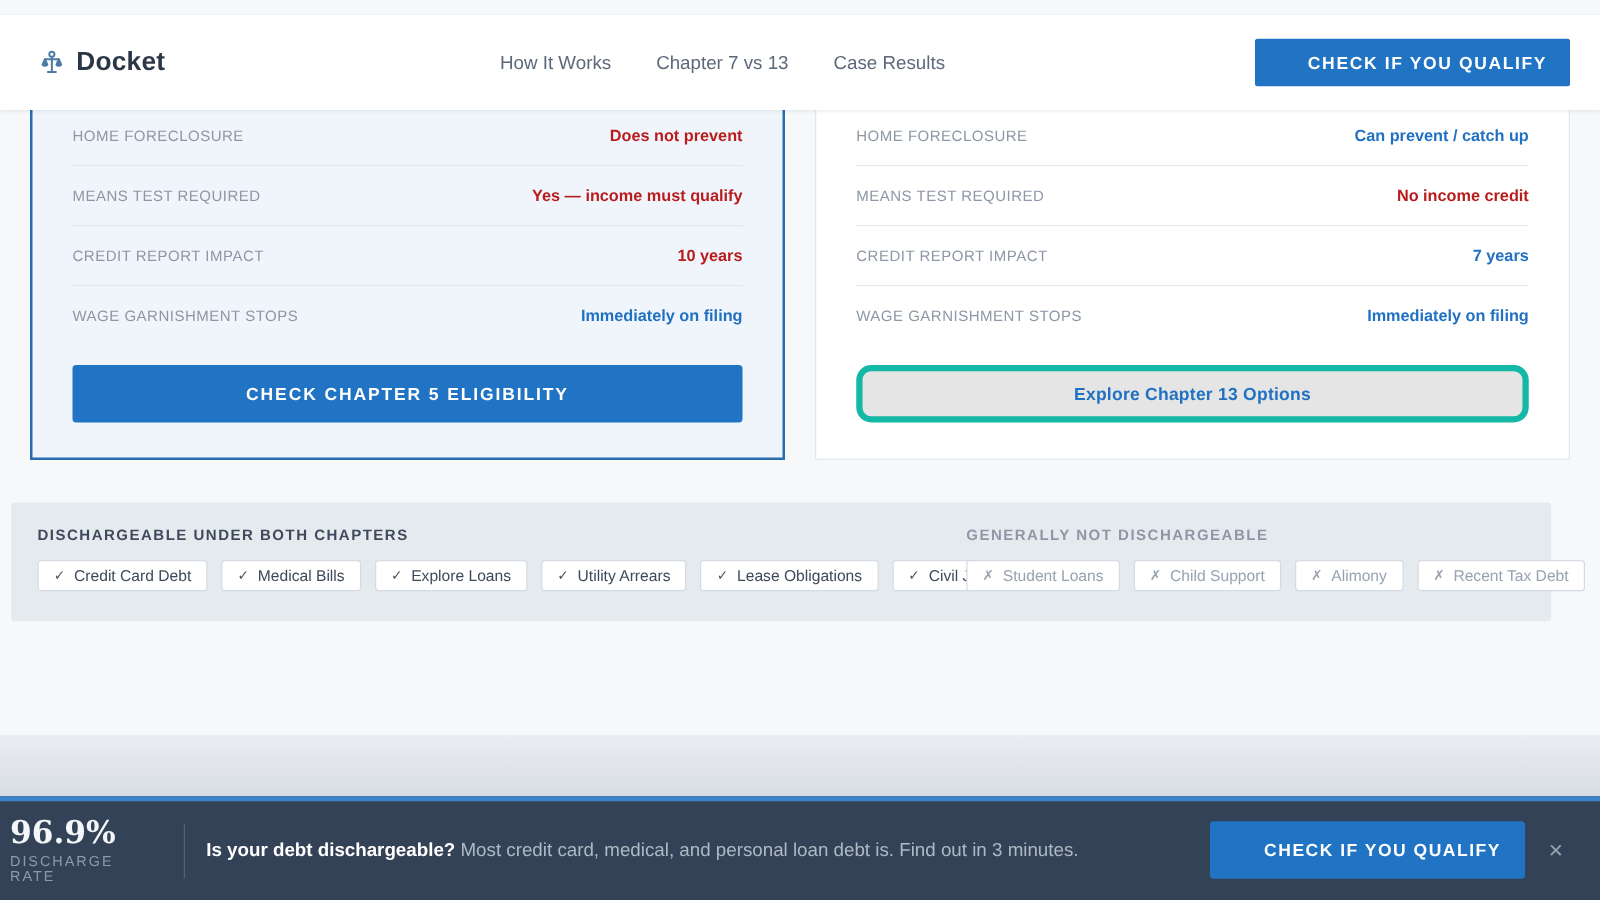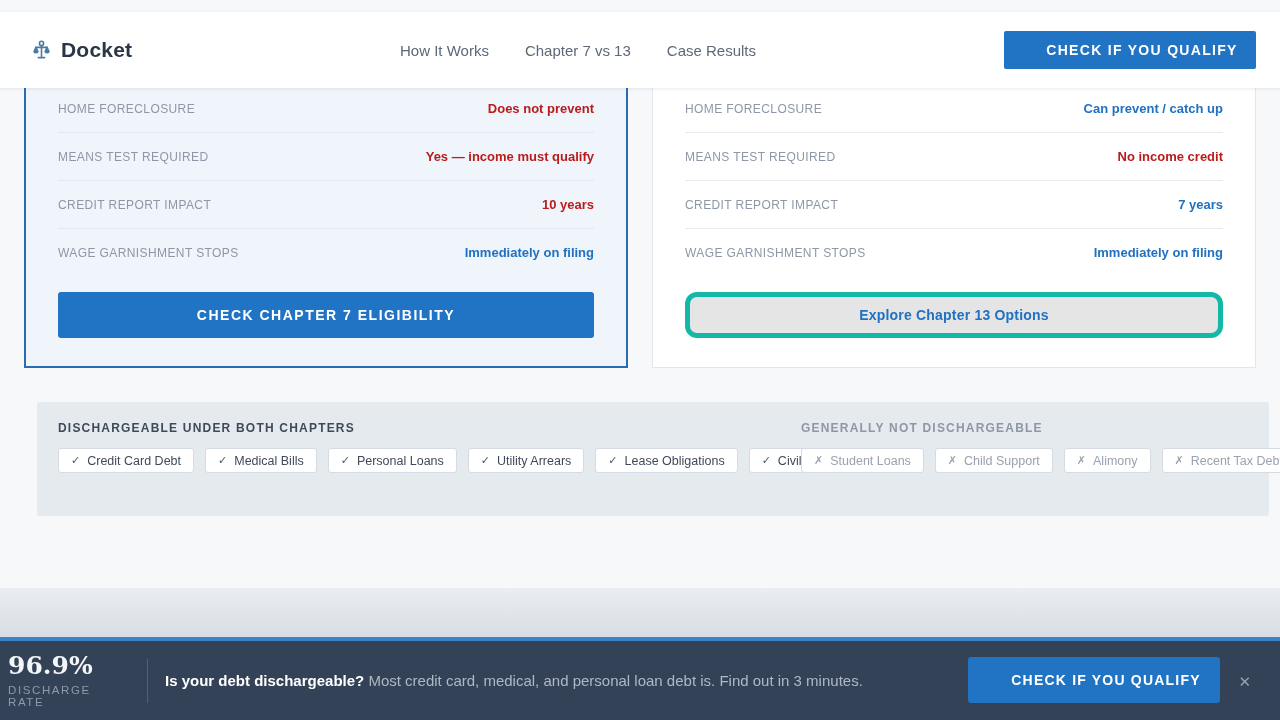--- a/index.html
+++ b/index.html
@@ -31,21 +31,21 @@
   .row:not(:last-child){border-bottom:1px solid #e1e7ef;}
   .card-ch13 .row:not(:last-child){border-bottom-color:#e7eaef;}
   .row-label{font-size:12px;color:#8d97a5;letter-spacing:.4px;}
   .row-value{font-size:13px;font-weight:bold;color:#b91c1c;text-align:right;}
   .row-value.hl{color:#2171c2;}
   .card-cta{margin:16px 32px 0;height:46px;}
   .card-ch7 .card-cta{background:#2173c4;color:#fff;font-weight:bold;font-size:14px;letter-spacing:1.5px;border-radius:3px;}
   .card-ch13 .card-cta{background:#e5e5e5;border:5px solid #14b8a6;color:#2171c2;font-weight:bold;font-size:14px;letter-spacing:.2px;border-radius:12px;}
   
   .chips-band{
-    position:absolute;top:402px;left:37px;width:1232px;height:114px;background:#e5eaef;
+    position:absolute;top:402px;left:9px;width:1232px;height:95px;background:#e5eaef;
     border-radius:3px;box-sizing:border-box;
   }
   .chip-group{position:absolute;top:19px;}
   .chip-group-both{left:21px;}
   .chip-group-not{left:764px;}
   .chip-title{font-size:12px;font-weight:bold;letter-spacing:1.2px;color:#3e4a5b;}
   .chip-group-not .chip-title{color:#8d97a5;}
   .chips{display:flex;gap:11px;margin-top:13px;}
   .chip{
     background:#fff;border:1px solid #d5dbe3;border-radius:3px;height:25px;
@@ -92,21 +92,21 @@
     </div>
     <div class="row">
       <span class="row-label">CREDIT REPORT IMPACT</span>
       <span class="row-value">10 years</span>
     </div>
     <div class="row">
       <span class="row-label">WAGE GARNISHMENT STOPS</span>
       <span class="row-value hl">Immediately on filing</span>
     </div>
   </div>
-  <div class="btn card-cta">CHECK CHAPTER 7 ELIGIBILITY</div>
+  <div class="btn card-cta">CHECK CHAPTER 5 ELIGIBILITY</div>
 </section>
 
 <section class="card card-ch13">
   <div class="rows">
     <div class="row">
       <span class="row-label">HOME FORECLOSURE</span>
       <span class="row-value hl">Can prevent / catch up</span>
     </div>
     <div class="row">
       <span class="row-label">MEANS TEST REQUIRED</span>
@@ -131,21 +131,21 @@
       <span class="chip">
         <span class="mark">✓</span>
         <span>Credit Card Debt</span>
       </span>
       <span class="chip">
         <span class="mark">✓</span>
         <span>Medical Bills</span>
       </span>
       <span class="chip">
         <span class="mark">✓</span>
-        <span>Personal Loans</span>
+        <span>Explore Loans</span>
       </span>
       <span class="chip">
         <span class="mark">✓</span>
         <span>Utility Arrears</span>
       </span>
       <span class="chip">
         <span class="mark">✓</span>
         <span>Lease Obligations</span>
       </span>
       <span class="chip">

